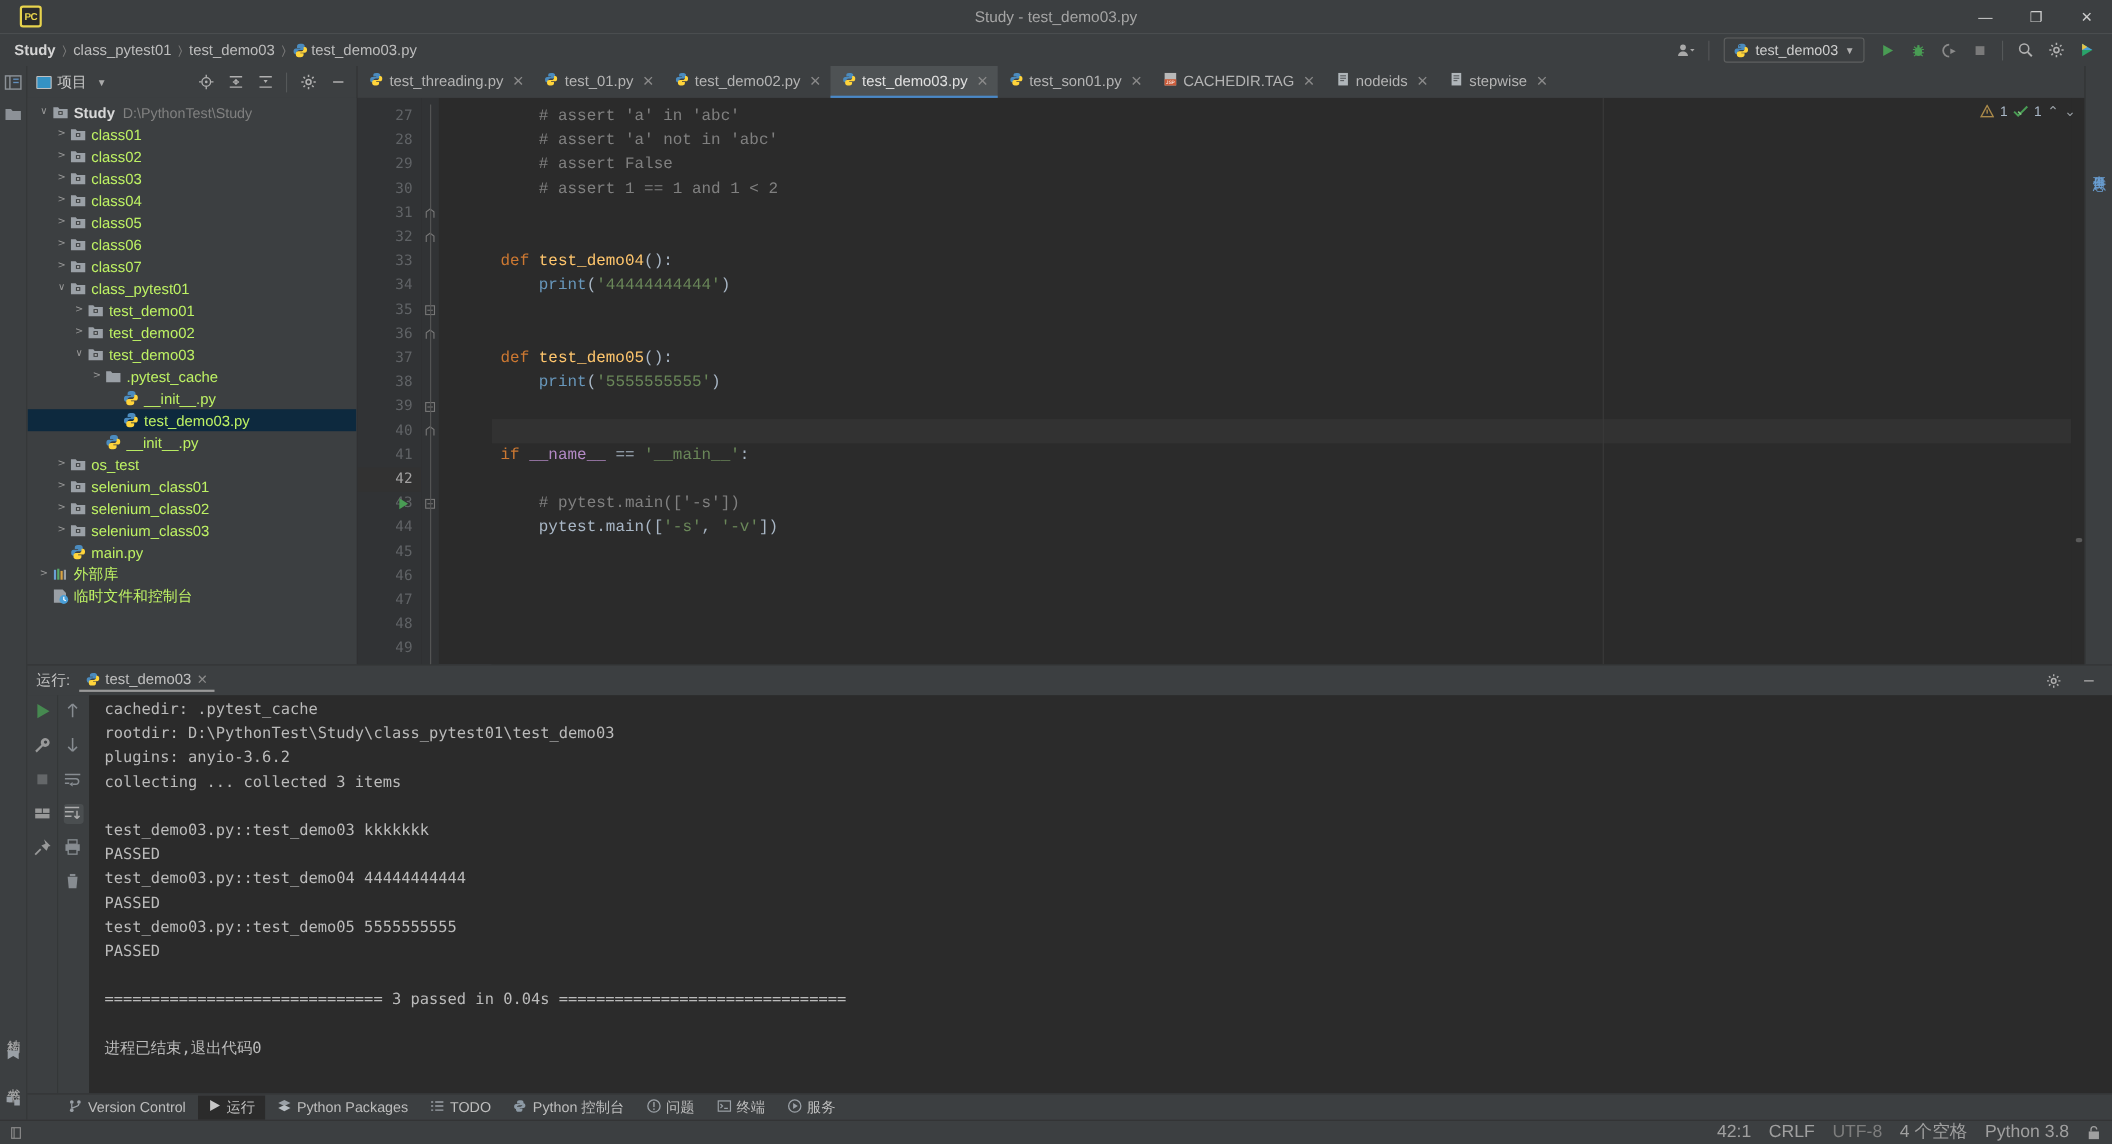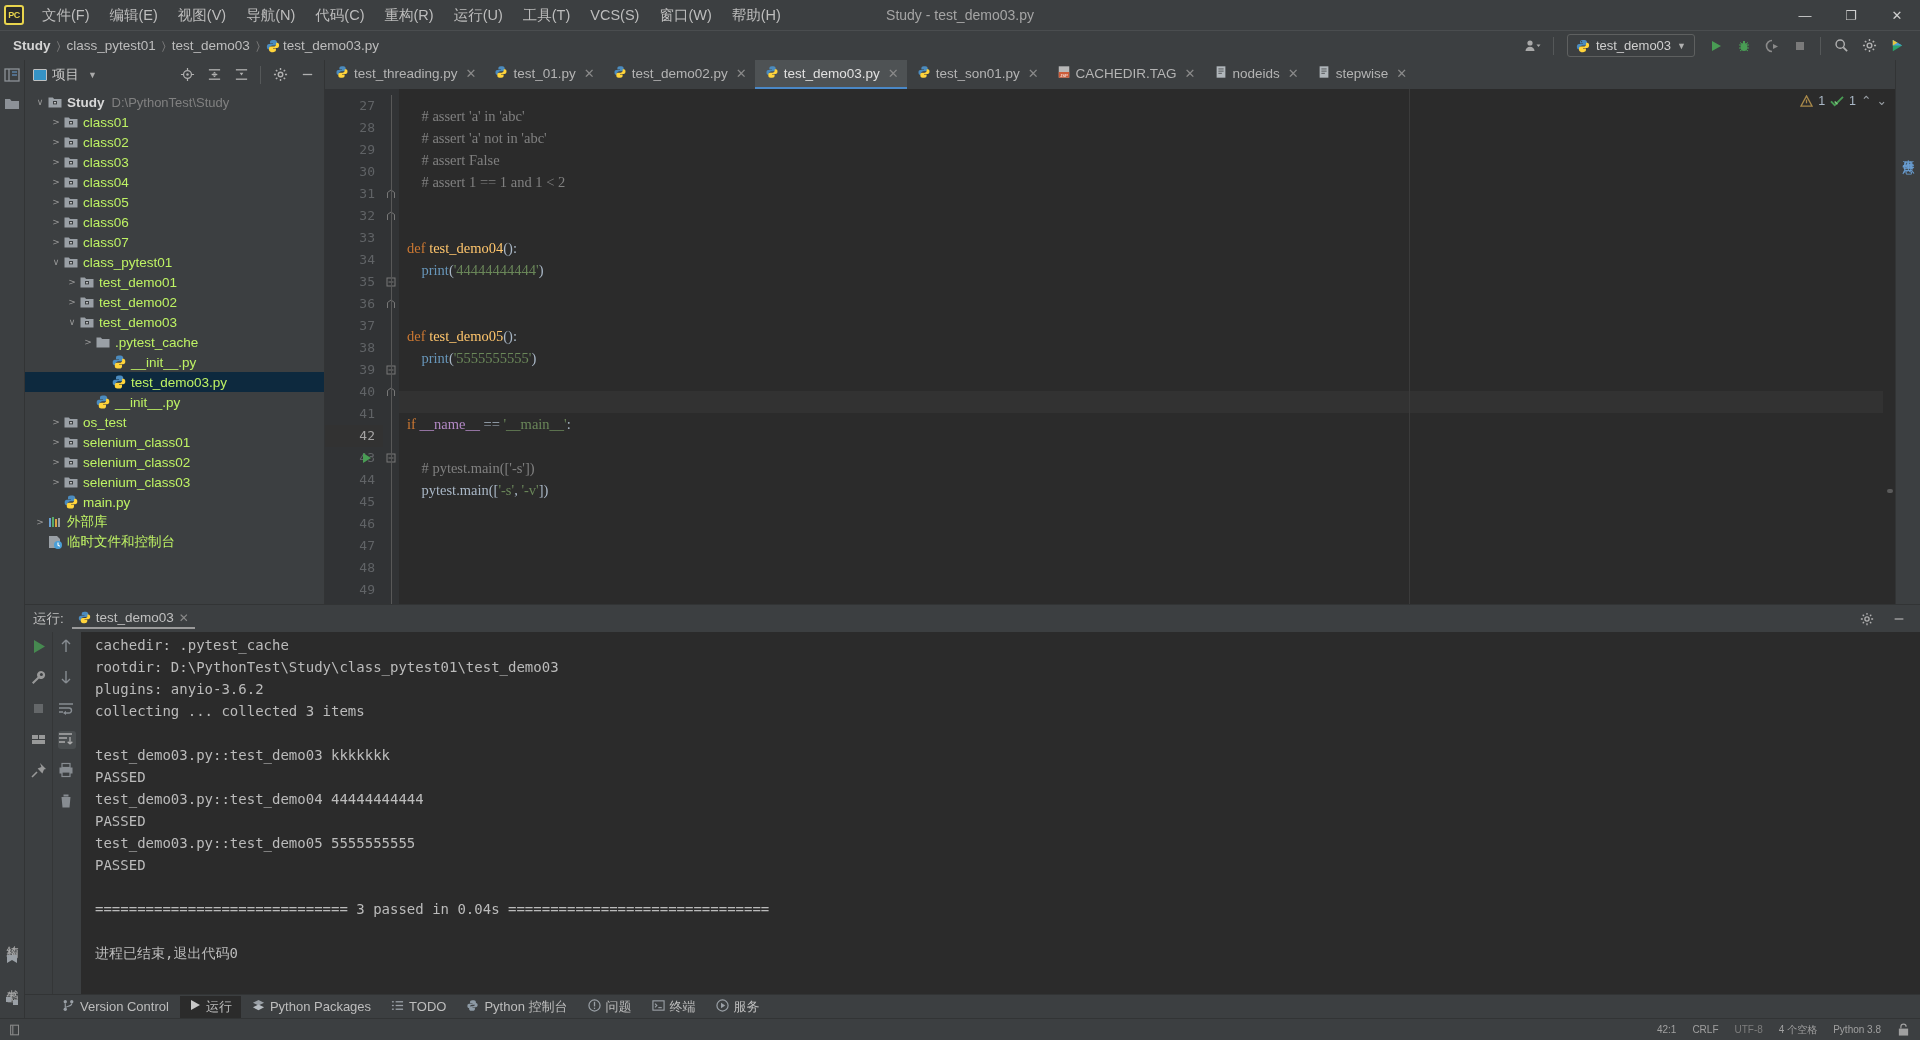--- a/index.html
+++ b/index.html
@@ -12,21 +12,21 @@
   }
   body { display: flex; flex-direction: column; }
 
   
   .menubar {
     height: 30px; background: #3c3f41;
     display: flex; align-items: center;
     flex: 0 0 30px; position: relative;
   }
   .pc-logo {
-    width: 20px; height: 20px; margin: 0 8px 0 4px;
+    width: 20px; height: 20px; margin: 0 8px 0 18px;
     border: 2px solid #e8d44d; border-radius: 3px;
     background: #2b2b2b;
     display: flex; align-items: center; justify-content: center;
     font-size: 9px; font-weight: bold; color: #e8d44d;
     letter-spacing: -0.5px;
   }
   .menu-item {
     padding: 5px 10px; font-size: 14.5px; color: #bdbdbd;
     cursor: default; white-space: nowrap;
   }
@@ -151,23 +151,23 @@
     color: #606366; user-select: none;
   }
   .gline { height: 22px; line-height: 22px; padding-right: 8px; position: relative; }
   .gline.cur { color: #a4a3a3; background: #323232; }
   .foldcol {
     width: 16px; flex: 0 0 16px; background: #313335; padding-top: 6px;
     position: relative;
   }
   .fold { height: 22px; display: flex; align-items: center; justify-content: center; }
   .code {
-    flex: 1 1 auto; padding-top: 16px; position: relative;
-    font-family: Liberation Serif, serif; font-size: 14.5px;
-    overflow: hidden; background: #2b2b2b;
+    flex: 1 1 auto; padding-top: 6px; position: relative;
+    font-family: Liberation Mono, monospace; font-size: 14.5px;
+    overflow: hidden; background: #2b2b2b; margin-left: 48px;
   }
   .cline { height: 22px; line-height: 22px; white-space: pre; padding-left: 8px; }
   .cline.cur { background: #323232; }
   .cmt { color: #808080; }
   .kw { color: #cc7832; }
   .fn { color: #ffc66d; }
   .str { color: #6a8759; }
   .num { color: #6897bb; }
   .dflt { color: #a9b7c6; }
   .mgc { color: #b389c5; }
@@ -225,43 +225,30 @@
     padding-left: 28px; border-top: 1px solid #323435;
   }
   .sbtn {
     display: flex; align-items: center; gap: 5px;
     padding: 2px 9px; font-size: 13px; color: #bdbdbd; height: 22px;
   }
   .sbtn.active { background: #2b2b2b; }
   .statusbar {
     height: 22px; flex: 0 0 22px; background: #3c3f41;
     display: flex; align-items: center; padding: 0 10px 0 8px;
-    font-size: 10px; color: #a0a0a0; border-top: 1px solid #323435;
+    font-size: 16px; color: #a0a0a0; border-top: 1px solid #323435;
   }
   .st-right { margin-left: auto; display: flex; align-items: center; gap: 16px; }
   .st-right .dim { color: #7d7d7d; }
 </style>
 </head>
 <body>
 
 <div class="menubar">
   <div class="pc-logo">PC</div>
-  <div id="menu-items" style="display:flex;align-items:center;">
-      <div class="menu-item">文件(F)</div>
-      <div class="menu-item">编辑(E)</div>
-      <div class="menu-item">视图(V)</div>
-      <div class="menu-item">导航(N)</div>
-      <div class="menu-item">代码(C)</div>
-      <div class="menu-item">重构(R)</div>
-      <div class="menu-item">运行(U)</div>
-      <div class="menu-item">工具(T)</div>
-      <div class="menu-item">VCS(S)</div>
-      <div class="menu-item">窗口(W)</div>
-      <div class="menu-item">帮助(H)</div>
-    </div>
   <div class="win-title">Study - test_demo03.py</div>
   <div class="win-ctrl">
     <div class="win-btn">—</div>
     <div class="win-btn">❐</div>
     <div class="win-btn close">✕</div>
   </div>
 </div>
 
 <div class="navbar">
   <div id="crumbs" style="display:flex;align-items:center;">

